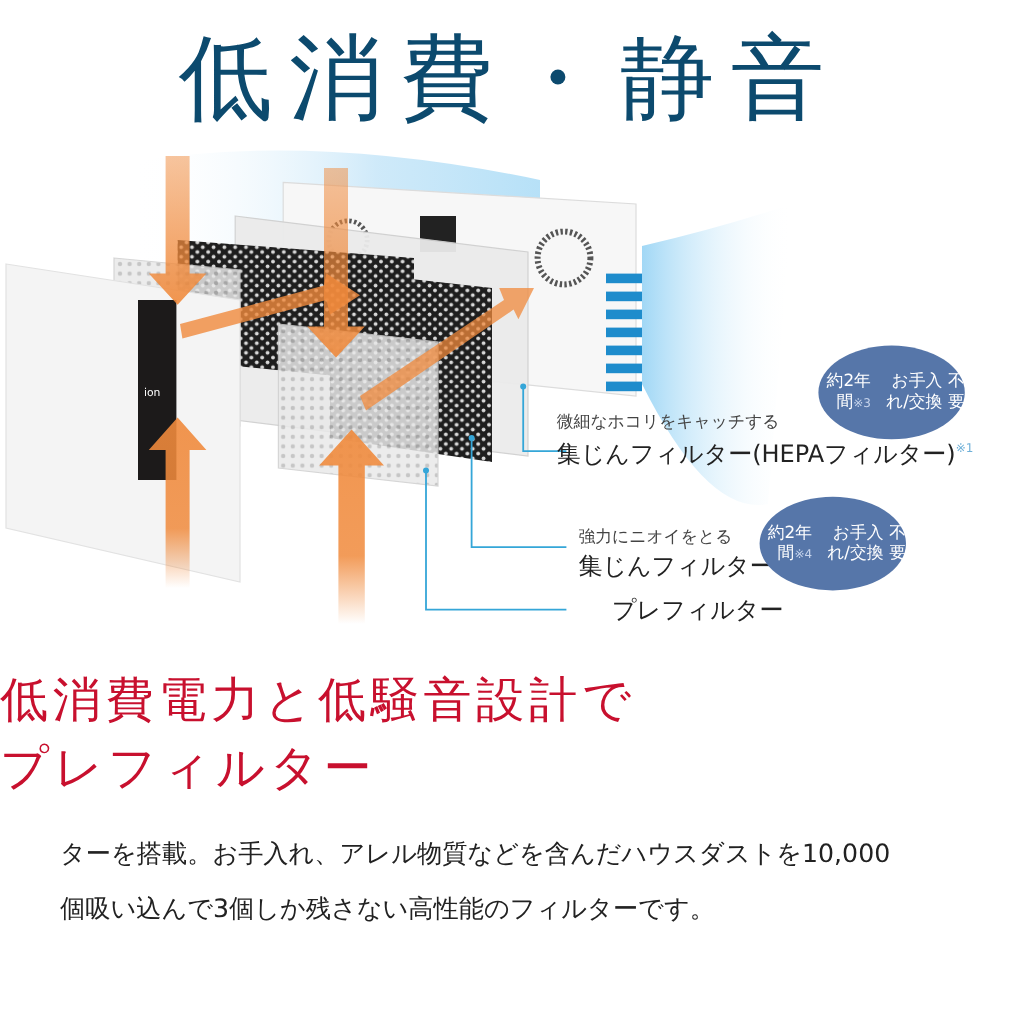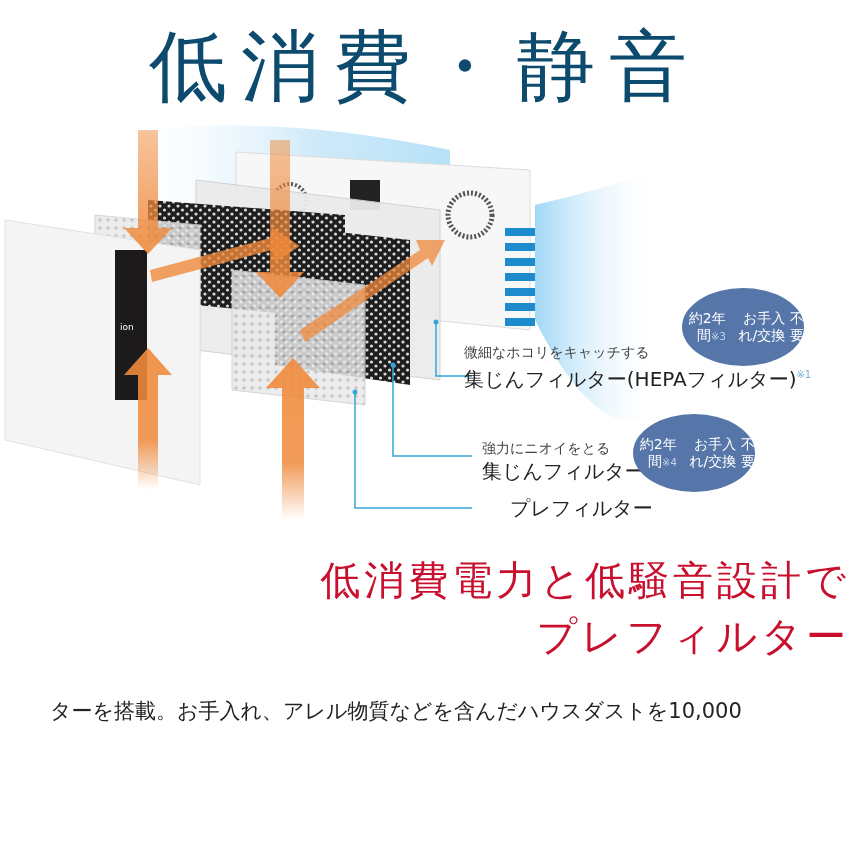--- a/index.html
+++ b/index.html
@@ -5,21 +5,21 @@
   html,body{margin:0;padding:0;background:#fff;}
   body{width:850px;height:850px;position:relative;overflow:hidden;font-family:"DejaVu Sans","Liberation Sans",sans-serif;}
   .title{position:absolute;left:0;top:18px;width:850px;text-align:center;color:#0c4a6e;font-family:"DejaVu Serif","Liberation Serif",serif;font-size:78px;letter-spacing:14px;line-height:96px;font-weight:normal;}
   .illustration{position:absolute;left:0;top:110px;width:850px;height:440px;}
   .callout{position:absolute;color:#333;white-space:nowrap;}
   .callout .sub{font-size:14px;color:#444;display:block;line-height:20px;}
   .callout .main{font-size:20px;color:#222;display:block;line-height:26px;}
   .callout .note{font-size:10px;color:#6fb0d8;vertical-align:super;}
   .badge{position:absolute;width:122px;height:78px;border-radius:50%;background:#5676a9;color:#fff;text-align:right;font-size:14px;line-height:17px;display:flex;flex-direction:row;justify-content:center;align-items:center;}
   .badge .note{font-size:10px;color:#c6d4ec;}
-  .headline{position:absolute;left:0;top:556px;width:850px;text-align:right;color:#c8102e;font-family:Liberation Mono, monospace;font-size:40px;letter-spacing:4px;line-height:56px;}
+  .headline{position:absolute;left:0;top:556px;width:850px;text-align:left;color:#c8102e;font-family:Liberation Serif, serif;font-size:40px;letter-spacing:4px;line-height:56px;}
   .body-text{position:absolute;left:50px;top:688px;width:770px;color:#222;font-size:21px;line-height:46px;}
 </style>
 </head>
 <body>
 
 <div class="title">低消費・静音</div>
 
 <div class="illustration">
   <svg width="850" height="440" viewBox="0 110 850 440" xmlns="http://www.w3.org/2000/svg">
     <defs>
@@ -126,13 +126,14 @@
   </div>
 </div>
 
 <div class="headline">
   <div>低消費電力と低騒音設計で</div>
   <div>プレフィルター</div>
 </div>
 
 <div class="body-text">
   <div>ターを搭載。お手入れ、アレル物質などを含んだハウスダストを10,000</div>
+  <div>個吸い込んで3個しか残さない高性能のフィルターです。</div>
 </div>
 
 </body></html>

